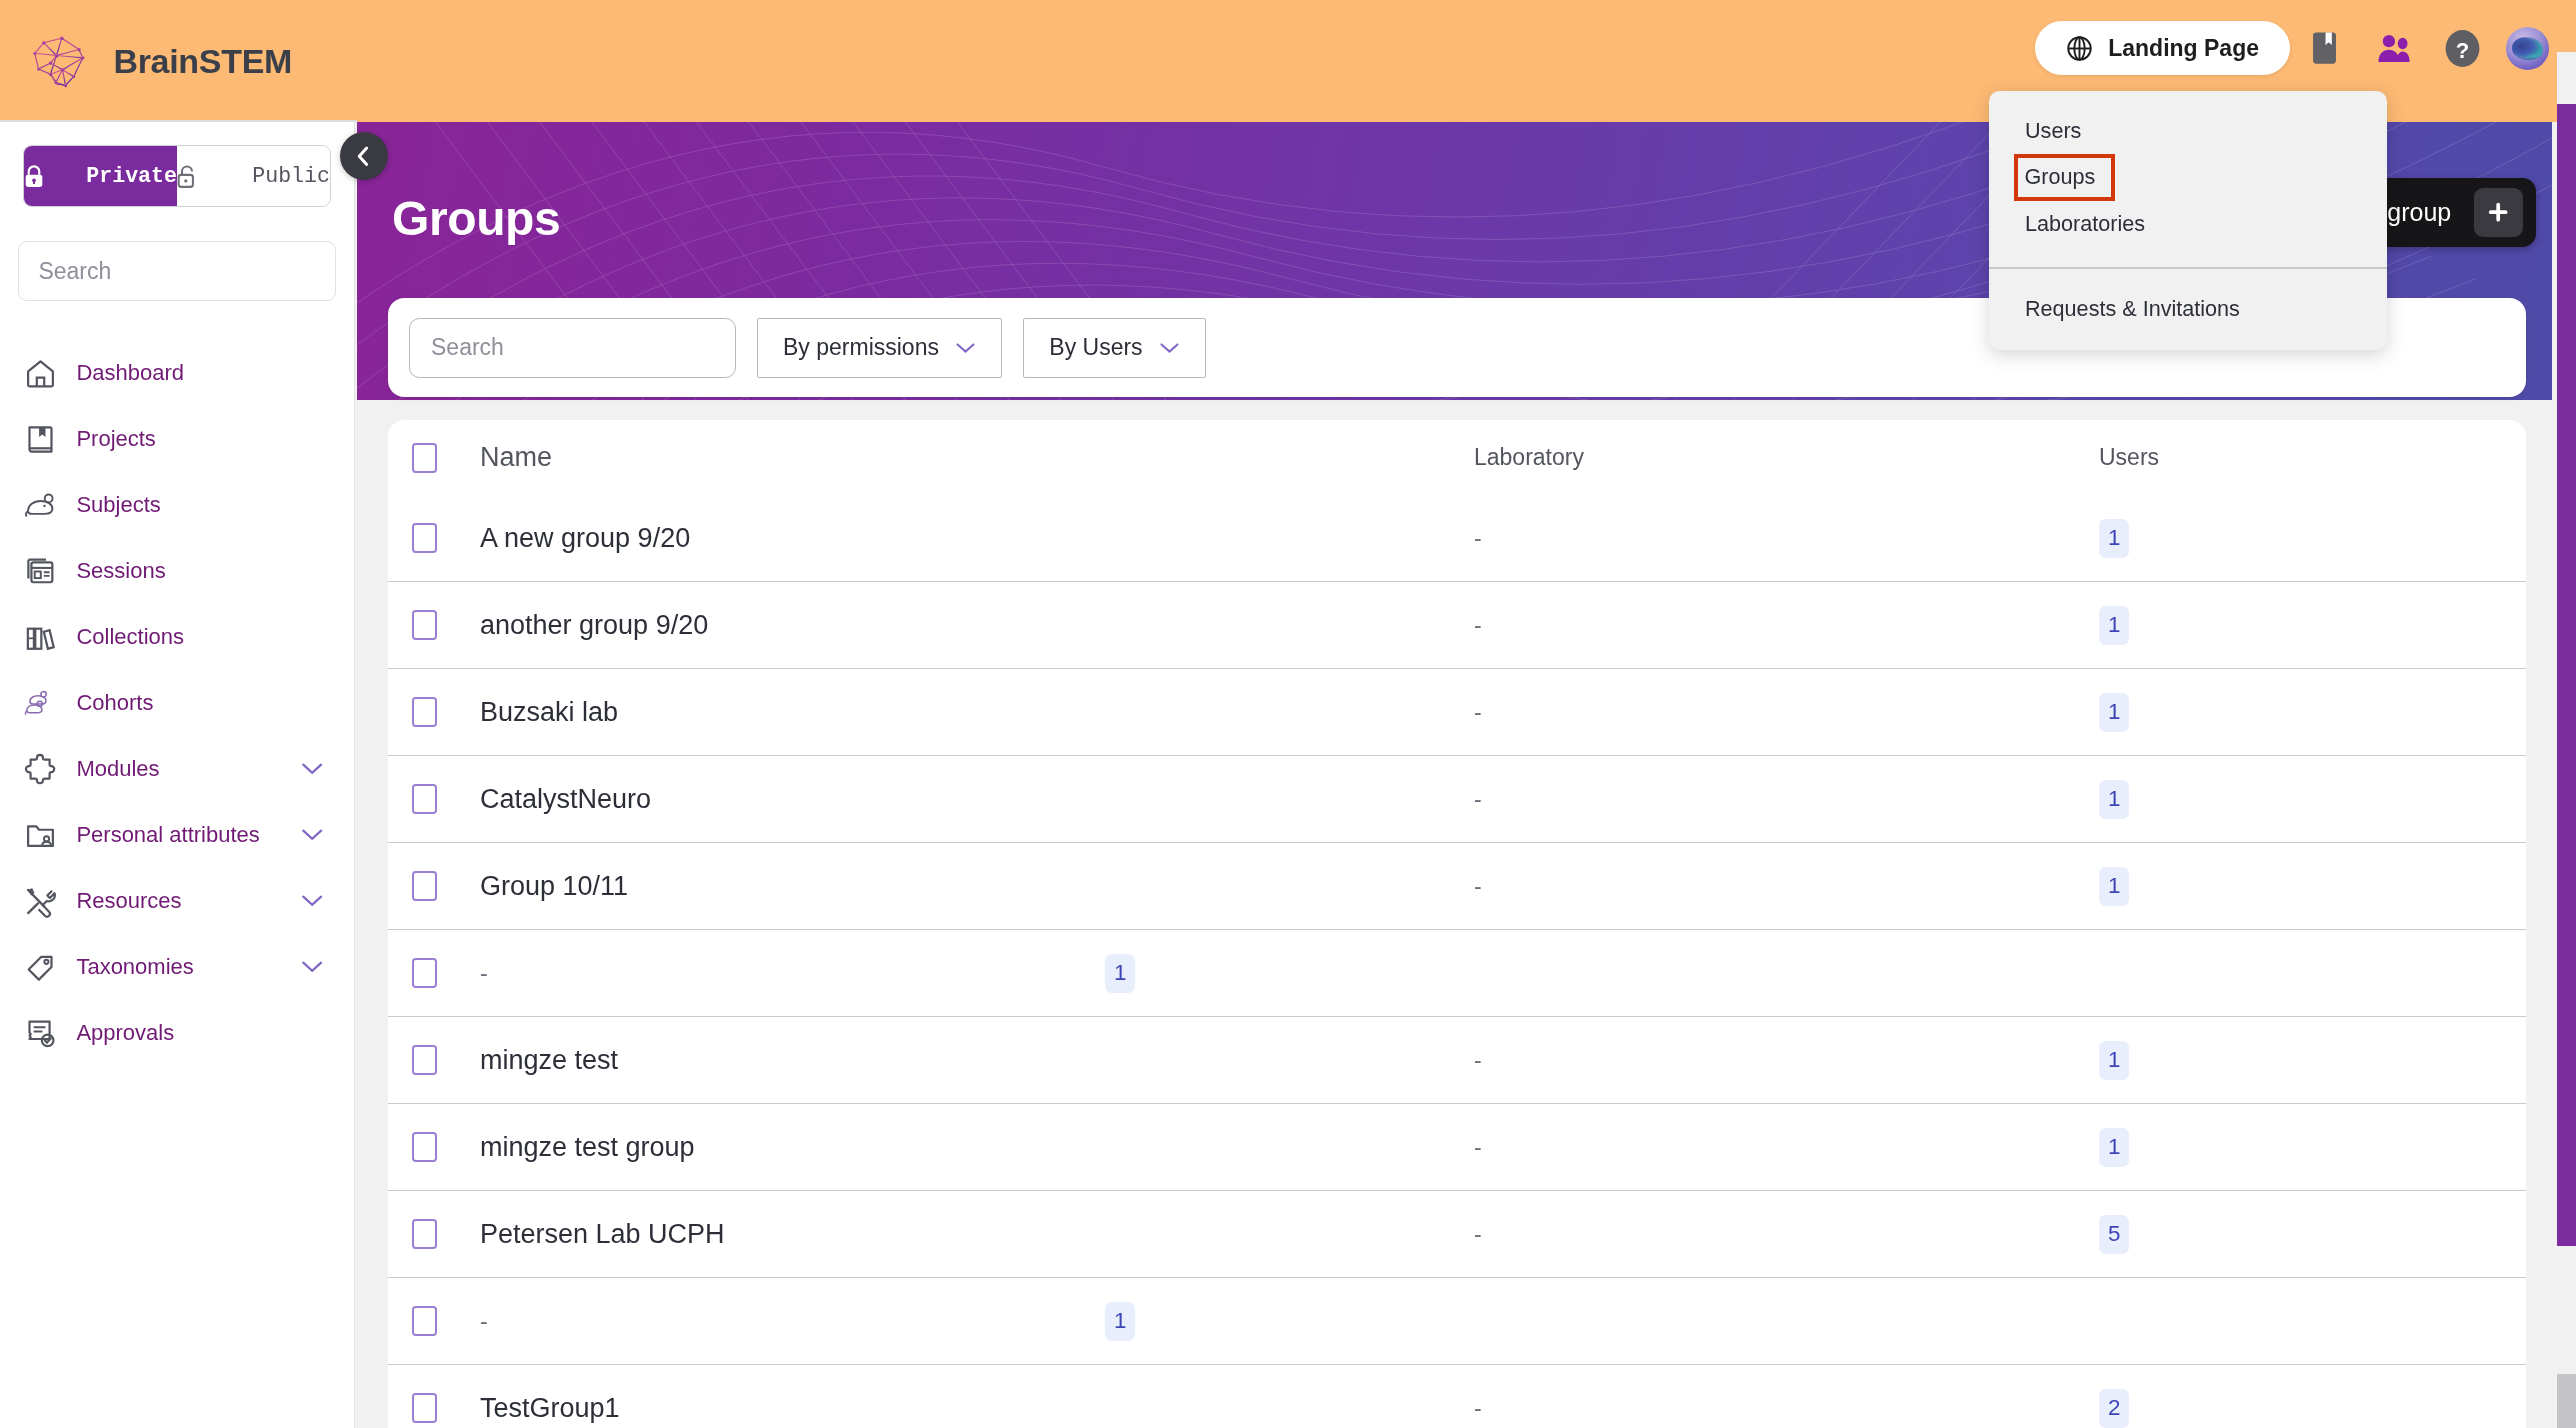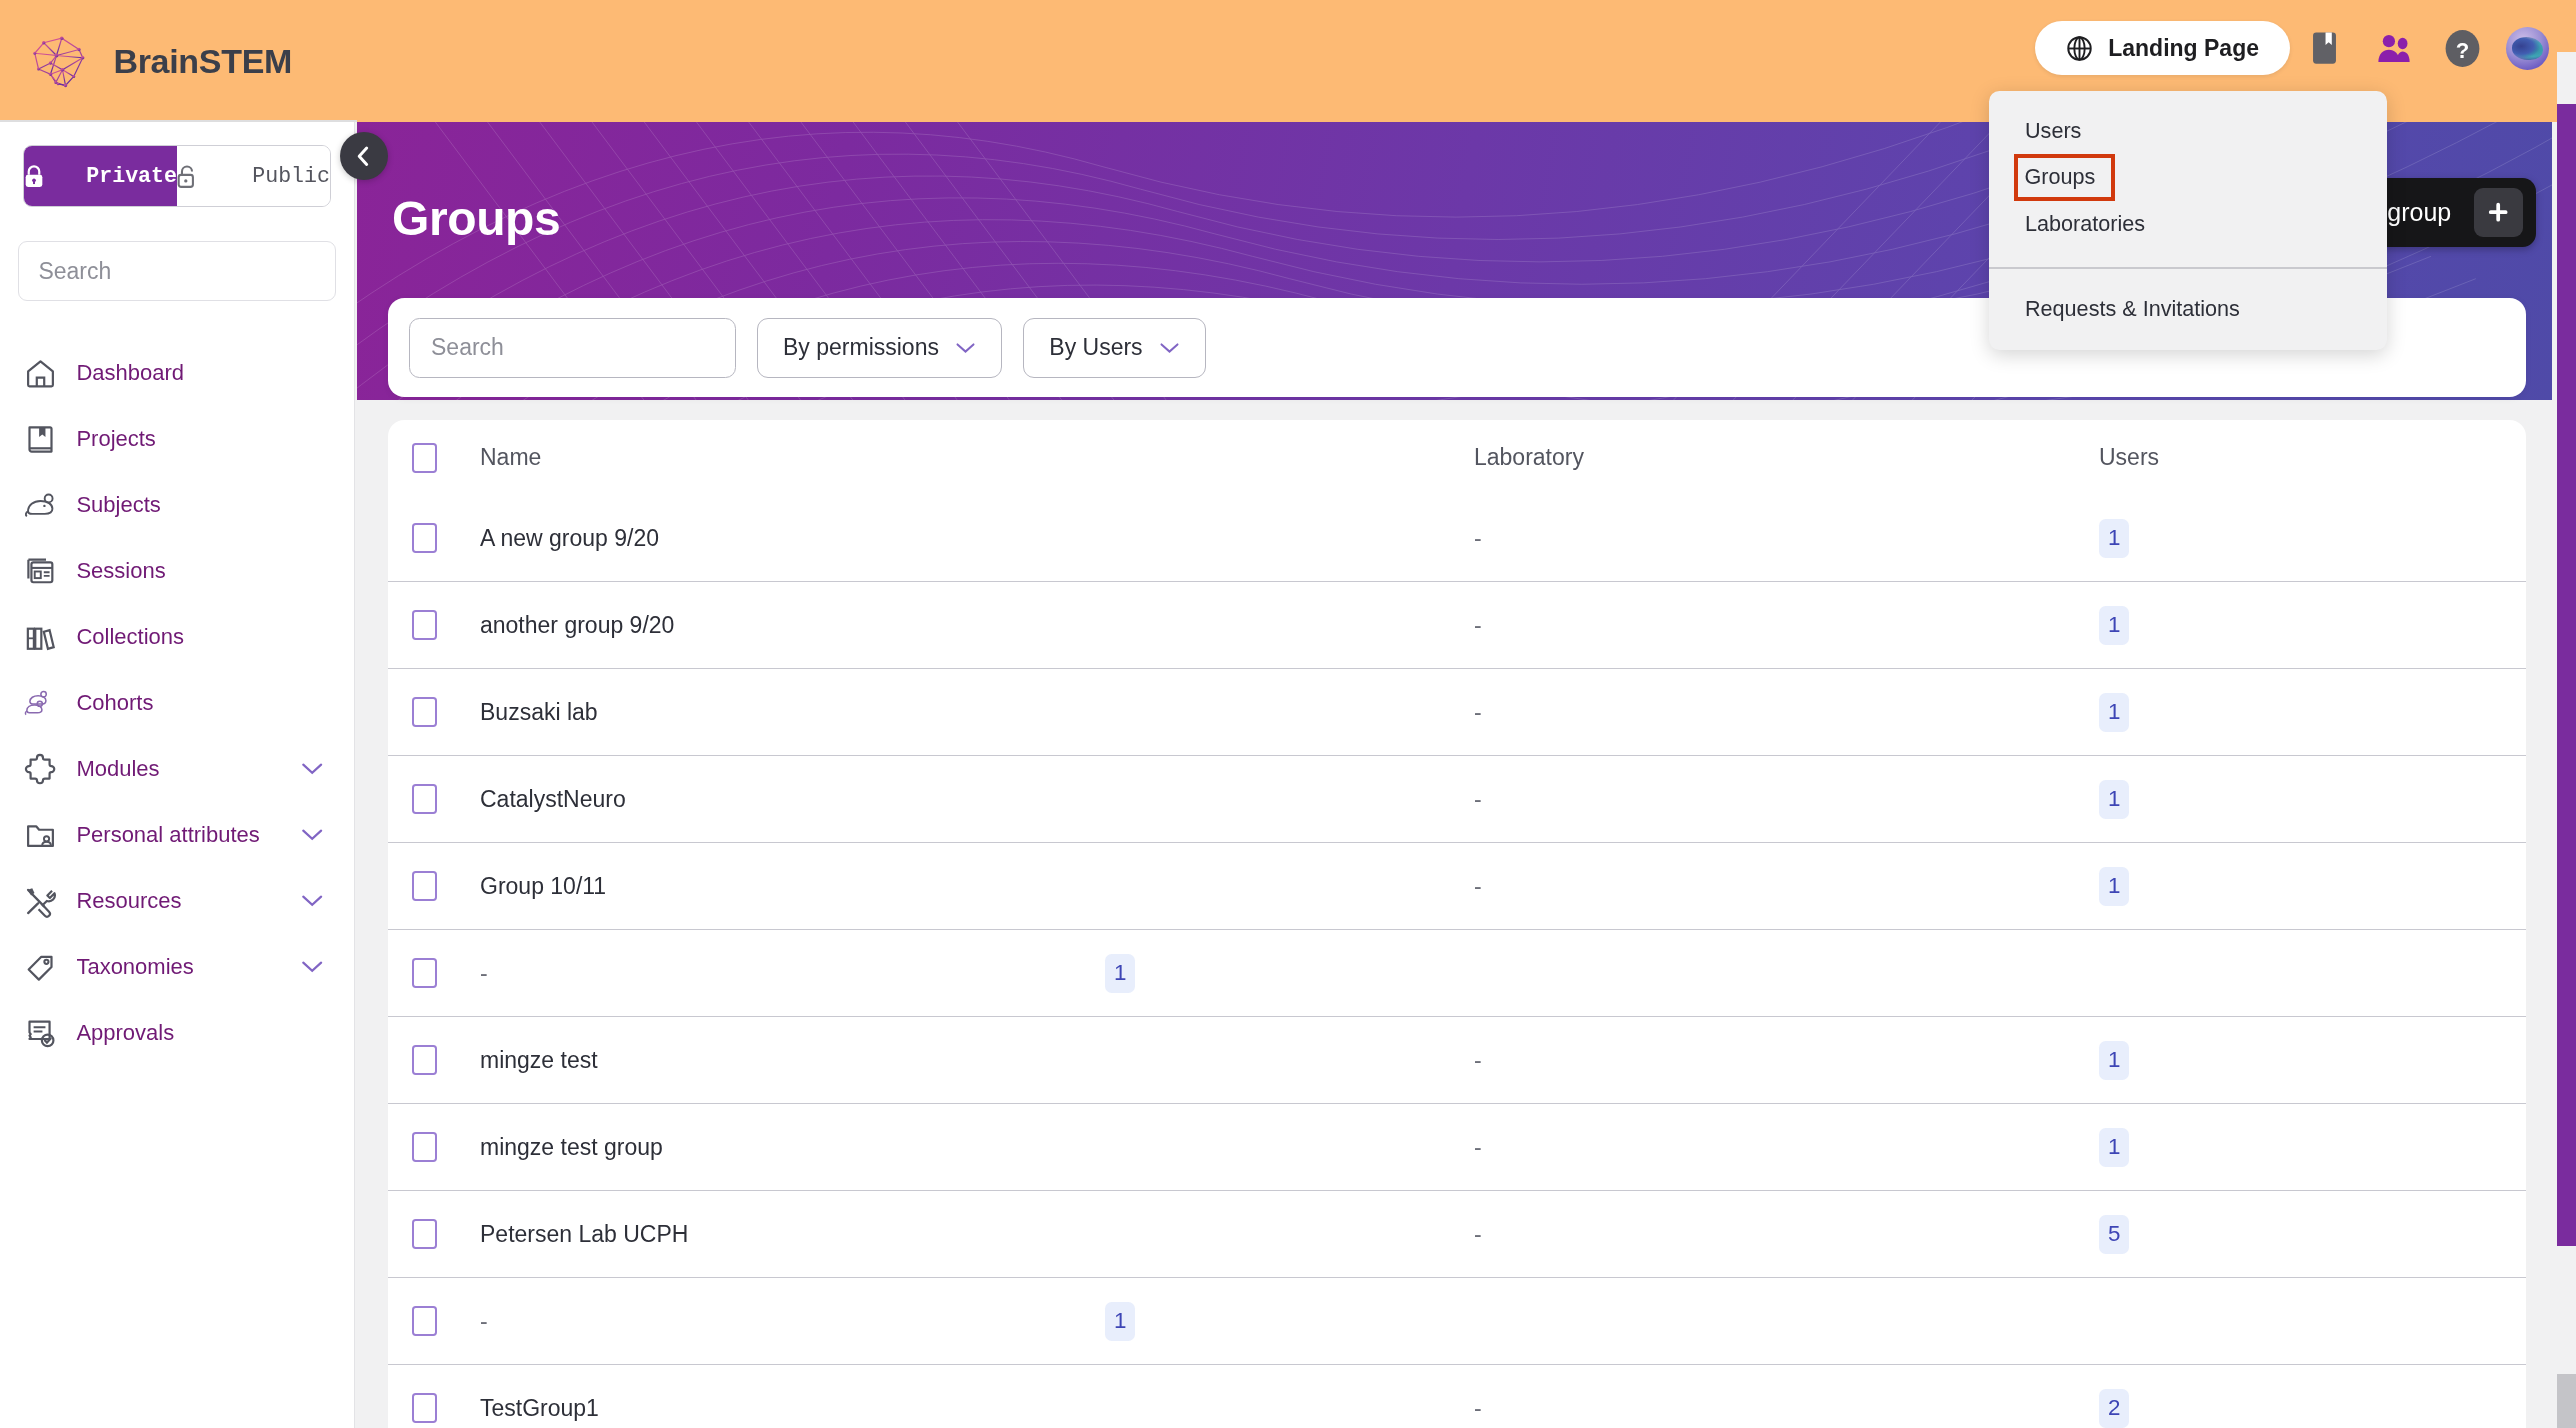--- a/index.html
+++ b/index.html
@@ -157,42 +157,42 @@
   .filter-search {
     width: 327px; height: 60px; border: 1.5px solid #b6b6c0; border-radius: 10.4px;
     display: flex; align-items: center; padding: 0 21px;
   }
   .filter-search input {
     width: 100%; border: none; outline: none; background: transparent;
     font-size: 23px; color: #2d2f38; font-family: inherit;
   }
   .filter-search input::placeholder { color: #8e8f98; }
   .filter-btn {
-    height: 60px; border: 1.5px solid #b6b6c0; border-radius: 11px;
+    height: 60px; border: 1.5px solid #b6b6c0; border-radius: 2px;
     display: flex; align-items: center; gap: 16.4px; padding: 0 25px;
     font-size: 23px; color: #2d2f38; cursor: pointer; white-space: nowrap;
     background: #ffffff;
   }
 
   
   .table-card {
     position: absolute; left: 388px; top: 420px; width: 2138px; height: 1008px;
     background: #ffffff; border-radius: 16.4px 16.4px 0 0; overflow: hidden;
   }
   .t-row {
     display: flex; align-items: center; height: 87px;
     border-bottom: 1.5px solid #c8c8d0; padding: 0 0 0 24px;
   }
   .t-head { height: 75px; border-bottom: none; }
   .t-row.body-row { height: 87px; }
   .cb {
     width: 25px; height: 30px; border: 2.2px solid #9b7fd4; border-radius: 3.7px;
     flex: 0 0 25px; margin-right: 43px; cursor: pointer; background: #fff;
   }
-  .col-name { flex: 0 0 994px; font-size: 23px; color: #2d2f38; }
+  .col-name { flex: 0 0 994px; font-size: 27px; color: #2d2f38; }
   .col-name.hdr { color: #53555f; }
   .col-lab { flex: 0 0 625px; font-size: 23px; color: #53555f; }
   .col-lab.val { color: #6d6f79; }
   .col-users { flex: 1; font-size: 23px; color: #53555f; }
   .badge {
     display: inline-flex; align-items: center; justify-content: center;
     min-width: 30px; height: 39px; padding: 0 9px;
     background: #e8eefc; border-radius: 6.7px;
     font-size: 22.4px; color: #3d45b5;
   }

